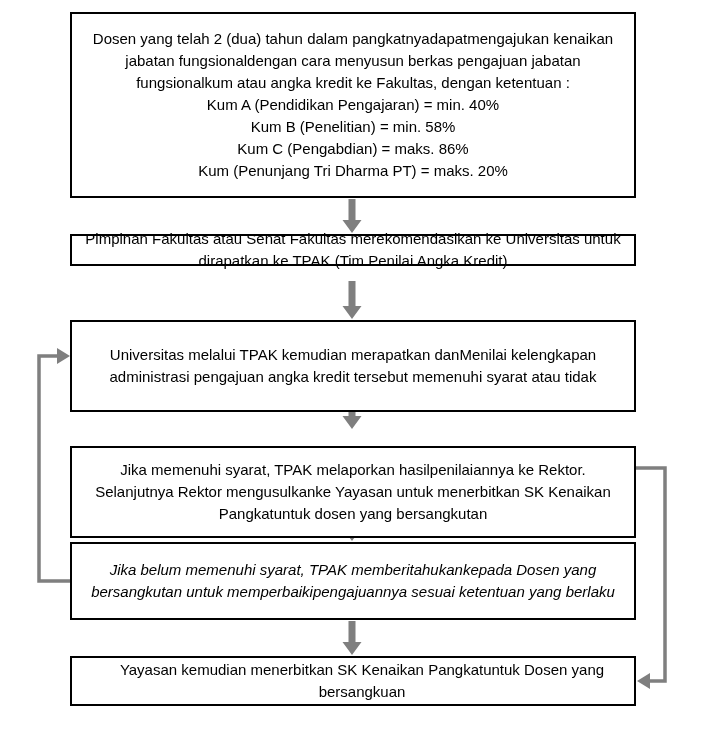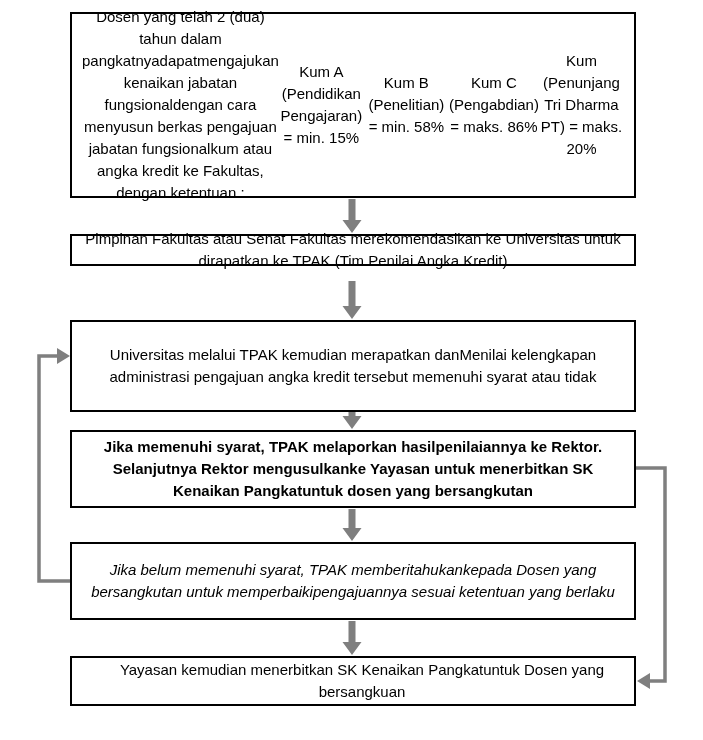--- a/index.html
+++ b/index.html
@@ -22,34 +22,34 @@
     width: 703px;
     height: 740px;
   }
   .box {
     position: absolute;
     left: 70px;
     width: 566px;
     border: 2px solid #000000;
     background: #ffffff;
     display: flex;
-    flex-direction: row;
+    flex-direction: column;
     justify-content: center;
     align-items: center;
     text-align: center;
     font-size: 15px;
     line-height: 22px;
     color: #000000;
     padding: 2px 10px;
   }
   .box .line { width: 100%; }
   .box1 { top: 12px;  height: 186px; }
   .box2 { top: 234px; height: 32px; }
   .box3 { top: 320px; height: 92px; }
-  .box4 { top: 430px; height: 78px; font-weight: bold; }
+  .box4 { top: 446px; height: 92px; }
   .box5 { top: 542px; height: 78px; font-style: italic; }
   .box6 { top: 656px; height: 50px; padding-left: 28px; }
 </style>
 </head>
 <body>
 
 <div class="canvas">
 
   <svg class="connectors" viewBox="0 0 703 740" xmlns="http://www.w3.org/2000/svg">
 
@@ -61,21 +61,21 @@
 
     <path d="M 70 581 L 39 581 L 39 356 L 57 356" fill="none" stroke="#7f7f7f" stroke-width="3.5"></path>
     <polygon fill="#7f7f7f" points="57,348 70,356 57,364"></polygon>
 
     <path d="M 636 468 L 665 468 L 665 681 L 650 681" fill="none" stroke="#7f7f7f" stroke-width="3.5"></path>
     <polygon fill="#7f7f7f" points="650,673 637,681 650,689"></polygon>
   </svg>
 
   <div class="box box1">
     <div class="line">Dosen yang telah 2 (dua) tahun dalam pangkatnyadapatmengajukan kenaikan jabatan fungsionaldengan cara menyusun berkas pengajuan jabatan fungsionalkum atau angka kredit ke Fakultas, dengan ketentuan :</div>
-    <div class="line">Kum A (Pendidikan Pengajaran) = min. 15%</div>
+    <div class="line">Kum A (Pendidikan Pengajaran) = min. 40%</div>
     <div class="line">Kum B (Penelitian) = min. 58%</div>
     <div class="line">Kum C (Pengabdian) = maks. 86%</div>
     <div class="line">Kum (Penunjang Tri Dharma PT) = maks. 20%</div>
   </div>
 
   <div class="box box2">
     <div class="line">Pimpinan Fakultas atau Senat Fakultas merekomendasikan ke Universitas untuk dirapatkan ke TPAK (Tim Penilai Angka Kredit)</div>
   </div>
 
   <div class="box box3">

